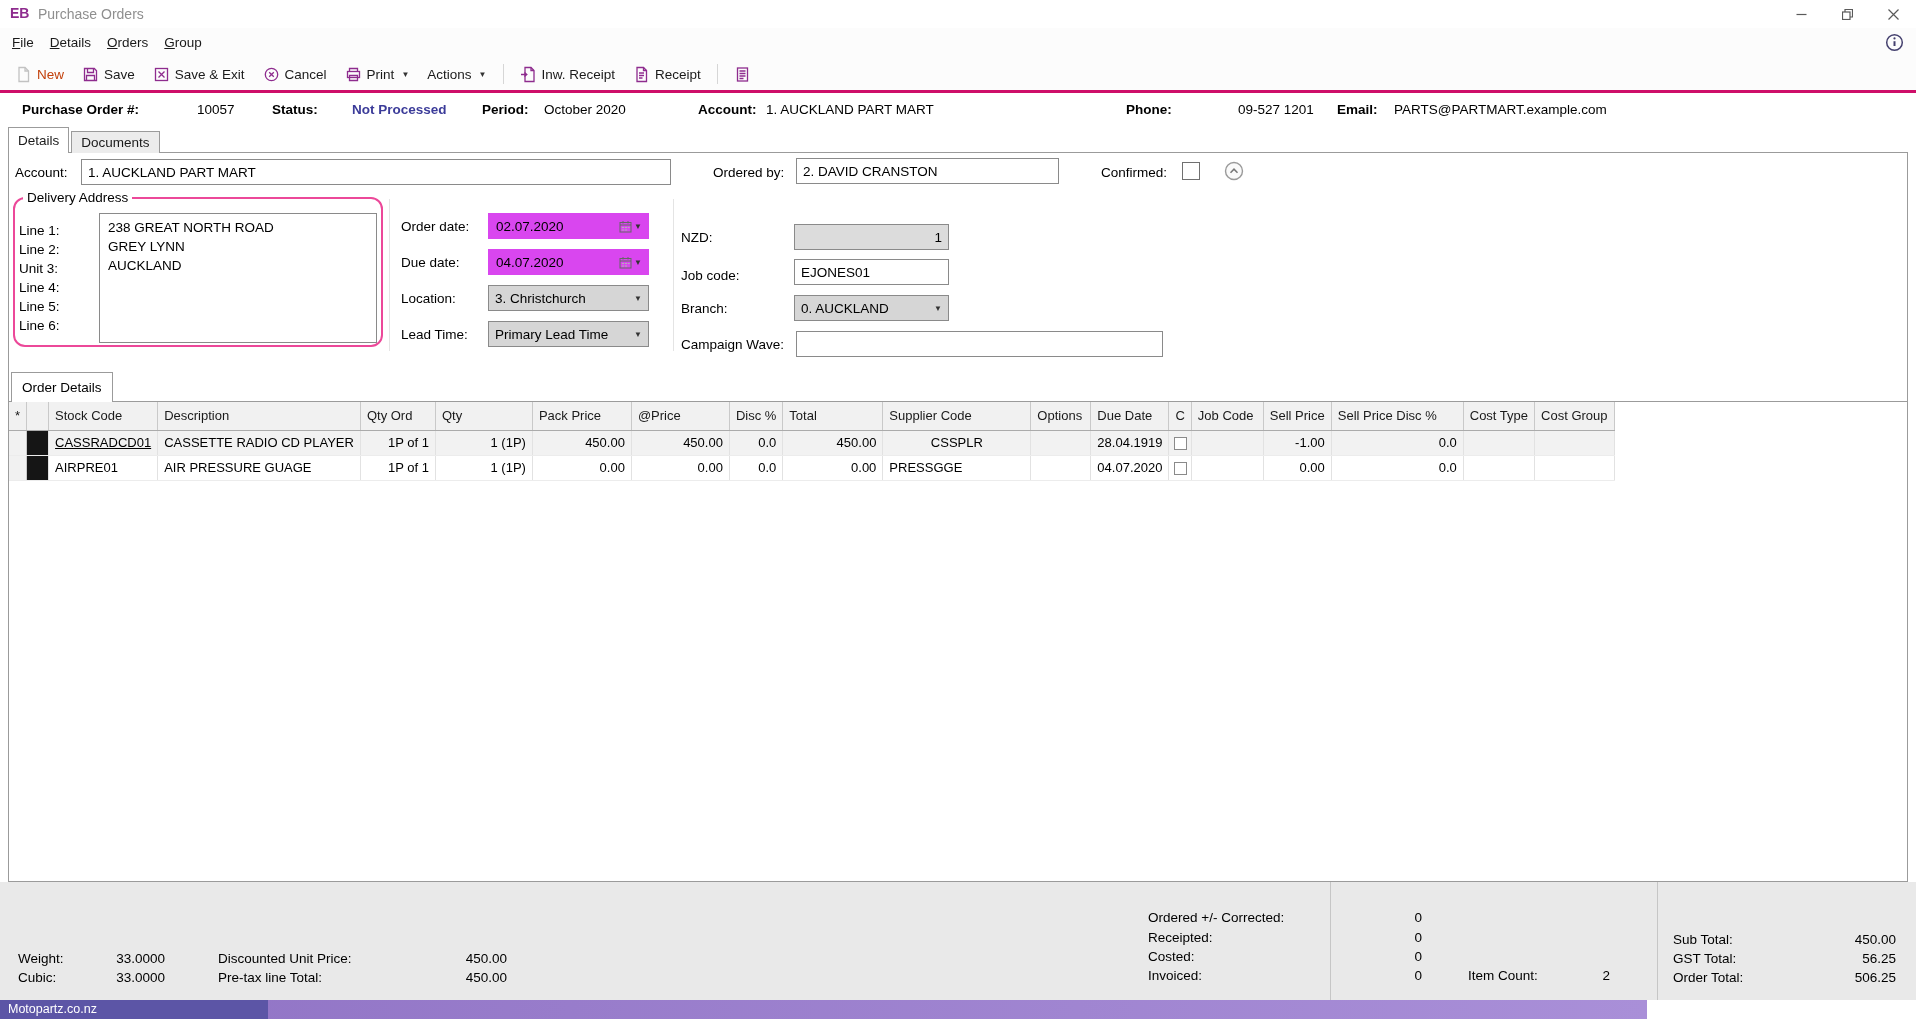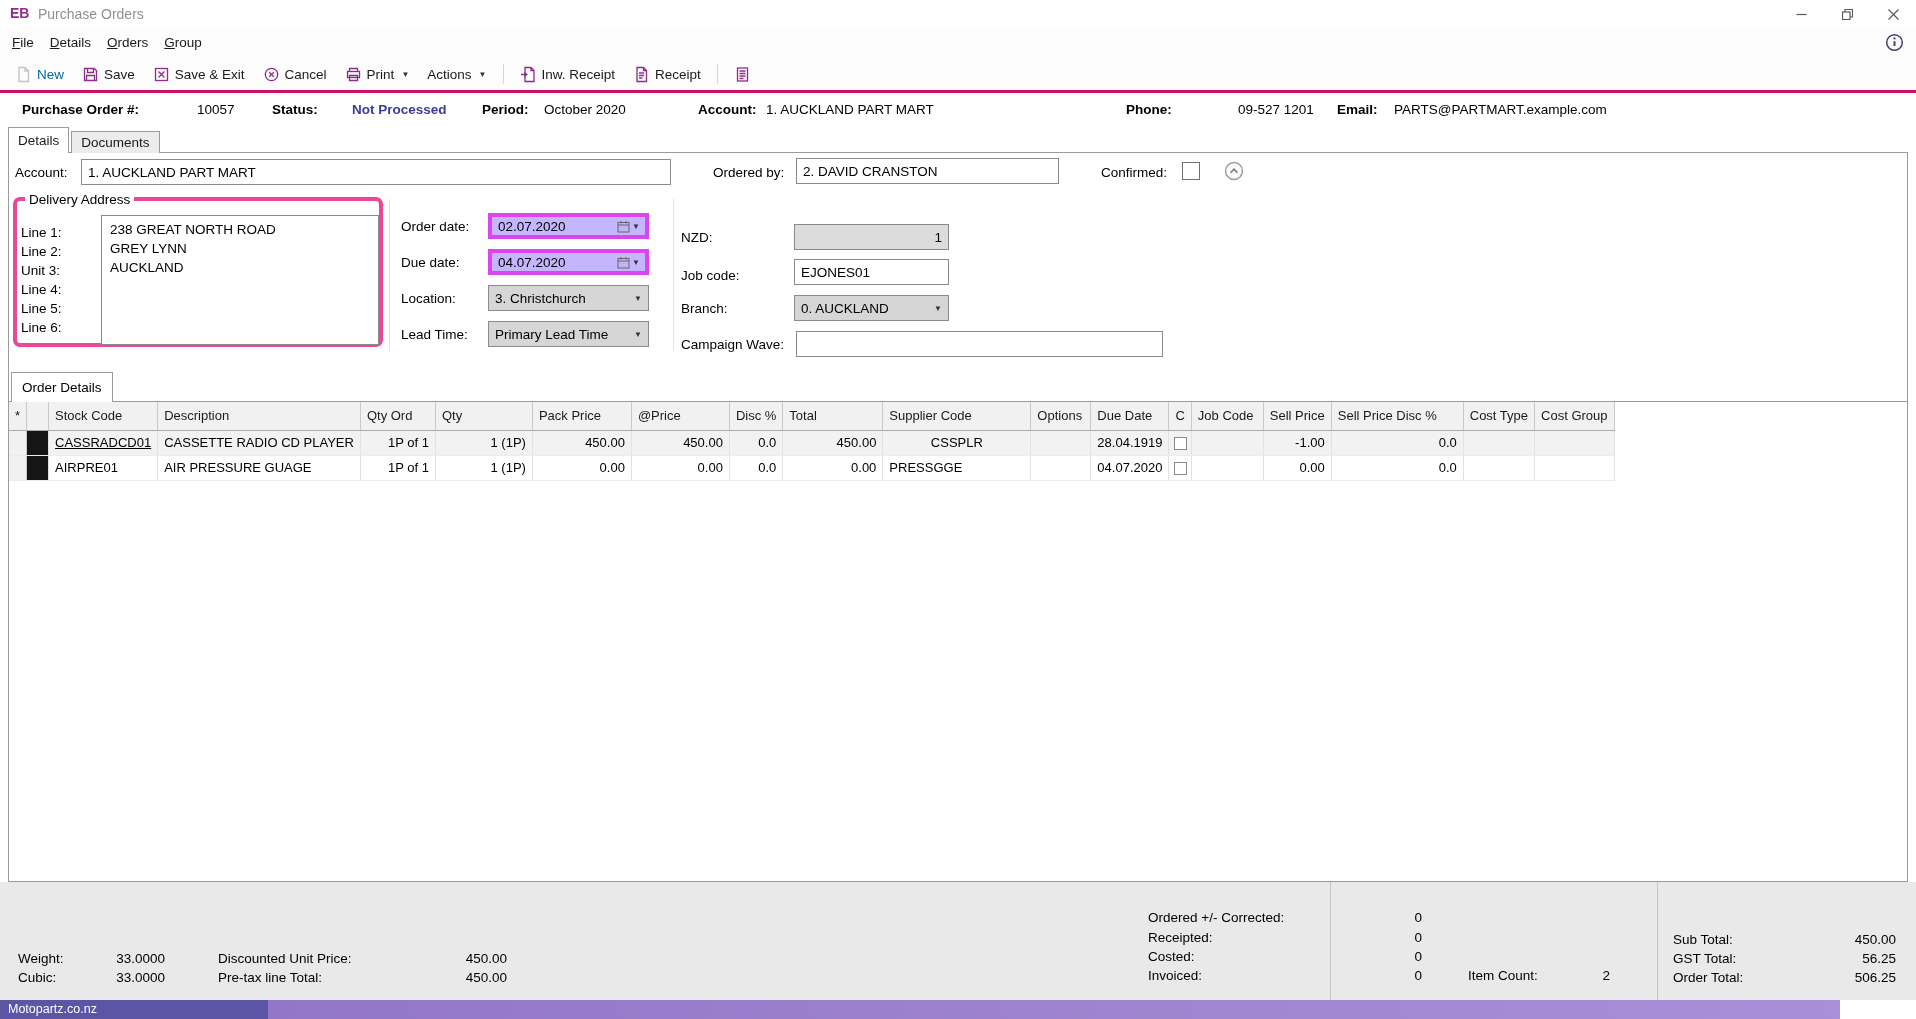--- a/index.html
+++ b/index.html
@@ -17,21 +17,21 @@
 
   
   .menubar { position:absolute; left:0; top:28px; width:100%; height:30px; background:#fcfcfc; display:flex; align-items:center; padding-left:4px; }
   .menu-item { padding:0 8px; height:30px; line-height:30px; font-size:13.5px; color:#1a1a1a; }
   .menu-item::first-letter { text-decoration:underline; }
   .menubar-right { position:absolute; right:12px; top:5px; }
 
   
   .toolbar { position:absolute; left:0; top:58px; width:100%; height:32px; background:#fcfcfc; display:flex; align-items:center; padding-left:8px; gap:4px; }
   .tool-btn { display:flex; align-items:center; gap:5px; padding:4px 7px; font-size:13.5px; color:#1a1a1a; white-space:nowrap; border-radius:2px; }
-  .tool-btn.disabled { color:#0369a1; }
+  .tool-btn.disabled { color:#c2410c; }
   .ticon path, .ticon rect, .ticon circle, .ticon line { stroke:var(--purple,#8e2c8e); fill:none; stroke-width:1.3; }
   .ticon.gray path, .ticon.gray rect { stroke:#c2c2c2; }
   .dd-arrow { font-size:8px; color:#333; margin-left:2px; }
   .tool-sep { width:1px; height:20px; background:#d6d6d6; margin:0 5px; }
 
   .accent-line { position:absolute; left:0; top:90px; width:100%; height:3px; background:var(--accent,#ce0f69); }
 
   
   .header-info { position:absolute; left:0; top:93px; width:100%; height:34px; background:#fff; font-size:13.5px; }
   .hlabel { position:absolute; top:0; height:34px; line-height:34px; font-weight:bold; white-space:nowrap; }
@@ -42,28 +42,28 @@
   .tabstrip { position:absolute; left:8px; top:127px; height:26px; display:flex; align-items:flex-end; z-index:3; }
   .tab { height:22px; line-height:21px; padding:0 9px; background:#ececec; border:1px solid #9b9b9b; border-bottom:none; margin-right:2px; font-size:13.5px; color:#1a1a1a; }
   .tab.active { height:26px; line-height:25px; background:#fff; }
 
   
   .content { position:absolute; left:8px; top:152px; width:1900px; height:730px; background:#fff; border:1px solid #9b9b9b; }
   .flabel { position:absolute; font-size:13.5px; color:#000; white-space:nowrap; }
   input.tfield { position:absolute; height:26px; border:1px solid #8a8a8a; background:#fff; font-size:13.5px; padding:0 6px; font-family:inherit; color:#000; outline:none; }
   input.tfield.gray { background:#dcdcdc; }
   input.tfield.right { text-align:right; }
-  .datefield { position:absolute; width:161px; height:26px; border:4px solid #d946ef; background:#c4b5fd; display:flex; align-items:center; padding:0 5px 0 6px; font-size:13.5px; }
+  .datefield { position:absolute; width:161px; height:26px; border:2px solid #d946ef; background:#d946ef; display:flex; align-items:center; padding:0 5px 0 6px; font-size:13.5px; }
   .datefield .val { flex:1; }
   .combo { position:absolute; width:161px; height:26px; border:1px solid #8a8a8a; background:#d6d6d6; display:flex; align-items:center; padding:0 6px; font-size:13.5px; }
   .combo .chev { margin-left:auto; font-size:8px; color:#333; }
   .checkbox { position:absolute; width:18px; height:18px; border:1px solid #707070; background:#fff; }
   .vsep { position:absolute; width:1px; background:#e4e4e4; }
 
-  .groupbox { position:absolute; left:4px; top:44px; width:370px; height:150px; border:4px solid #ec4899; border-radius:7px; }
+  .groupbox { position:absolute; left:4px; top:44px; width:370px; height:150px; border:2px solid #ec4899; border-radius:12px; }
   .groupbox-title { position:absolute; left:8px; top:-9px; background:#fff; padding:0 4px; font-size:13.5px; }
   .line-label { position:absolute; left:4px; font-size:13.5px; }
   .address-box { position:absolute; left:84px; top:14px; width:278px; height:130px; border:1px solid #8a8a8a; background:#fff; font-size:13.5px; padding:4px 8px; white-space:pre-line; line-height:19px; overflow:hidden; }
 
   
   .od-tab { position:absolute; left:2px; top:219px; height:30px; line-height:29px; padding:0 10px; background:#fff; border:1px solid #9b9b9b; border-bottom:none; font-size:13.5px; z-index:2; }
   .grid-wrap { position:absolute; left:0; top:248px; width:1898px; height:480px; border-top:1px solid #9b9b9b; background:#fff; overflow:hidden; }
   table.grid { border-collapse:collapse; table-layout:fixed; font-size:13px; }
   .grid th { background:#f1f1f1; border-right:1px solid #c9c9c9; border-bottom:1px solid #ababab; font-weight:normal; text-align:left; padding:0 6px; height:28px; white-space:nowrap; overflow:hidden; color:#1a1a1a; }
   .grid td { border-right:1px solid #e2e2e2; border-bottom:1px solid #ececec; height:25px; padding:0 6px; white-space:nowrap; overflow:hidden; }
@@ -73,21 +73,21 @@
   .grid td.checkbox-cell { text-align:center; padding:0 2px; }
   .grid-checkbox { display:inline-block; width:13px; height:13px; border:1px solid #8a8a8a; background:#fff; vertical-align:middle; }
 
   
   .footer { position:absolute; left:0; top:882px; width:1916px; height:118px; background:#e9e9e9; font-size:13.5px; }
   .fitem { position:absolute; white-space:nowrap; height:18px; line-height:18px; }
   .fval { position:absolute; text-align:right; white-space:nowrap; height:18px; line-height:18px; }
   .fdiv { position:absolute; top:0; bottom:0; width:1px; background:#c6c6c6; }
 
   
-  .statusbar { position:absolute; left:0; top:1000px; width:1840px; height:19px;
+  .statusbar { position:absolute; left:0; top:1000px; width:1647px; height:19px;
                background:linear-gradient(to right, var(--sb-mid,#8f72c4), var(--sb-right,#a98fd8)); }
   .status-left { position:absolute; left:0; top:0; width:268px; height:19px; background:var(--sb-left,#5c55a6);
                  color:#fff; font-size:12.5px; line-height:19px; padding-left:8px; }
 </style>
 </head>
 <body>
 
 <div class="window">
 
   <div class="titlebar">

